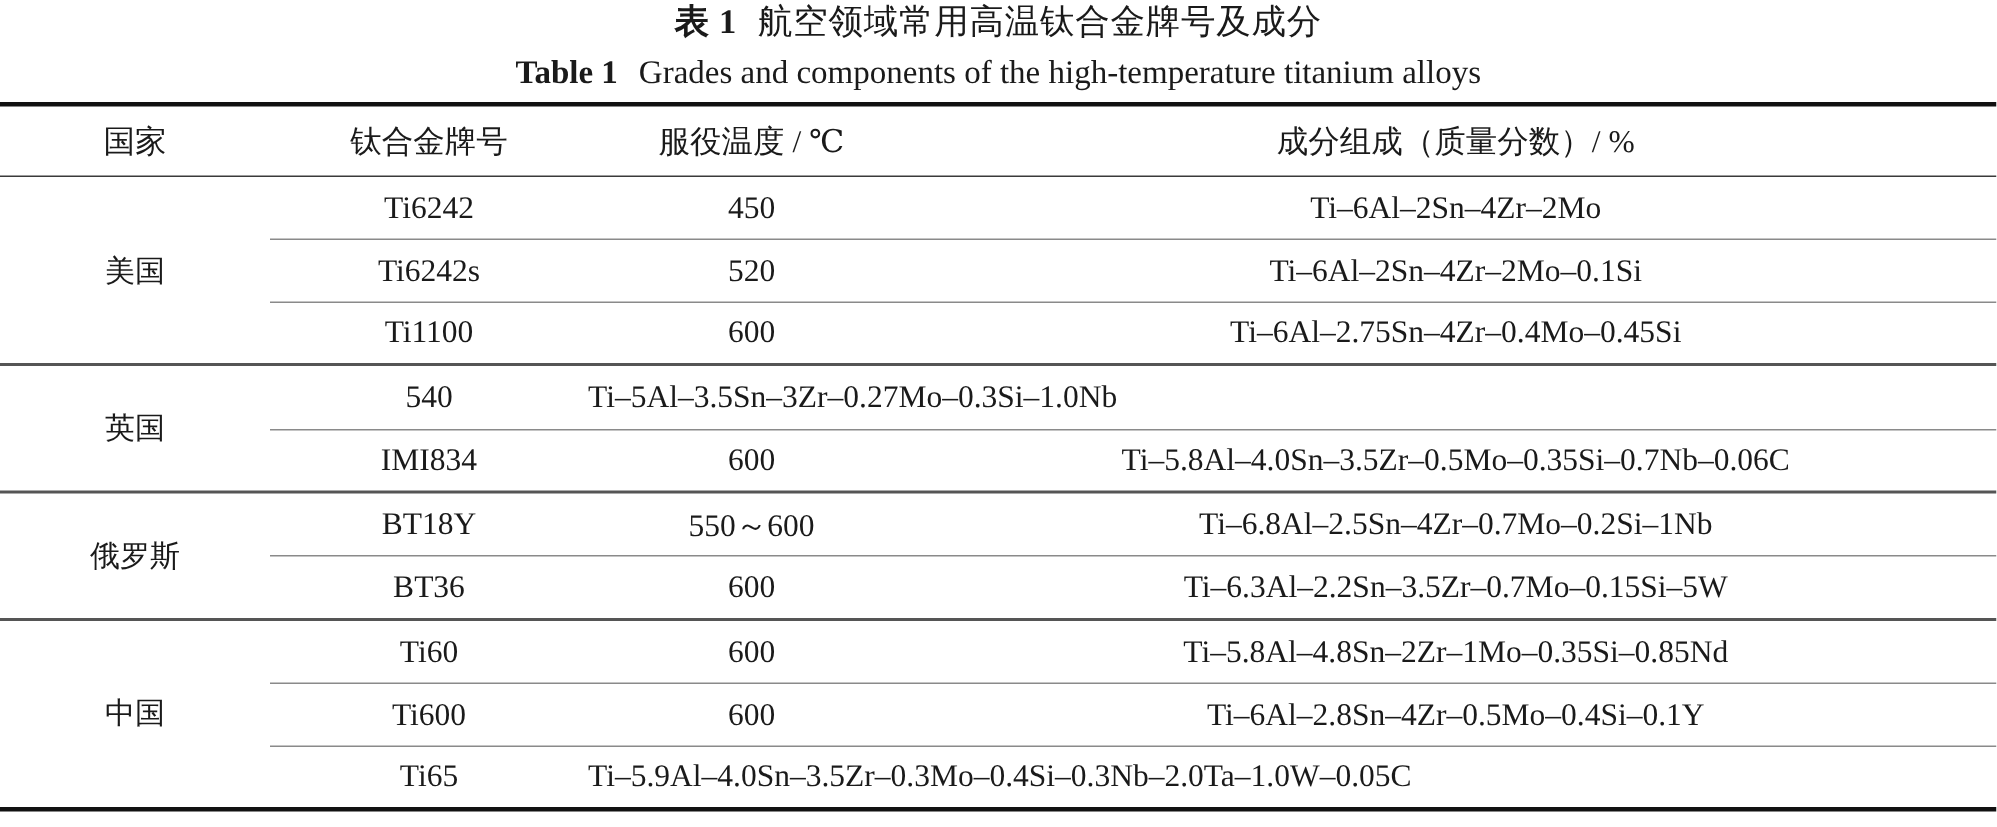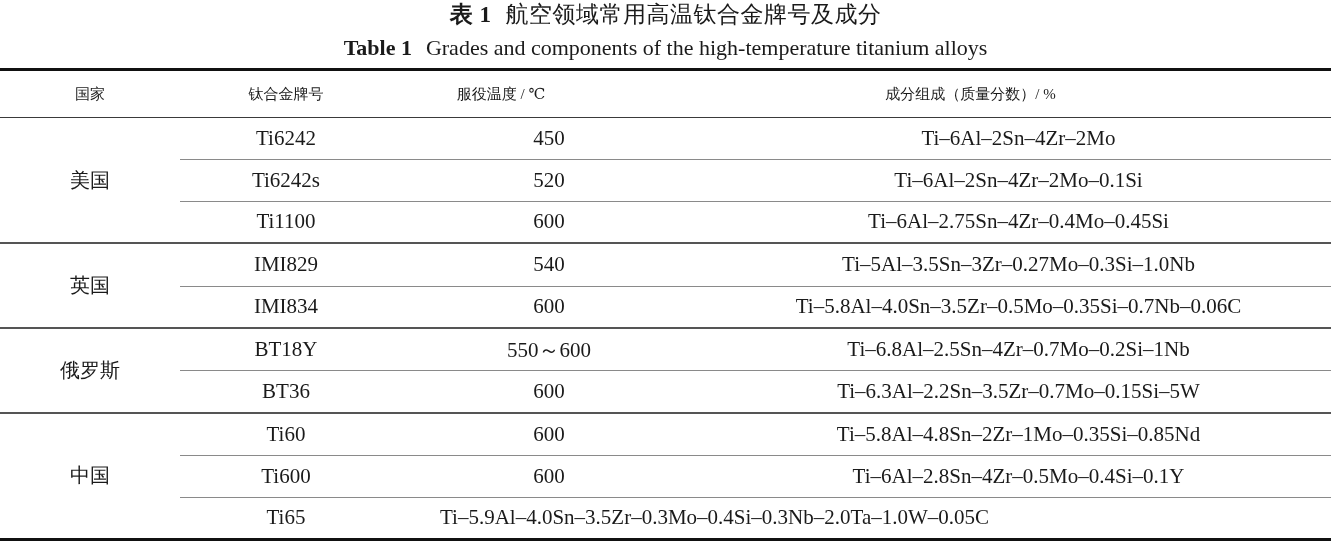--- a/index.html
+++ b/index.html
@@ -34,21 +34,21 @@
     border-top: 3px solid #111;
     border-bottom: 3px solid #111;
   }
 
   .header-row {
     display: grid;
     grid-template-columns: 180px 212px 218px 1fr;
     height: 47px;
     align-items: center;
     border-bottom: 1px solid #3a3a3a;
-    font-size: 15px;
+    font-size: 21px;
   }
   .header-row > div { text-align: center; }
 
   .section {
     display: grid;
     grid-template-columns: 180px 1fr;
   }
   .section + .section { border-top: 2px solid #555; }
 
   .country-cell {
@@ -58,21 +58,20 @@
     font-size: 20px;
   }
 
   .section-rows { display: flex; flex-direction: column; }
   .alloy-row {
     display: grid;
     grid-template-columns: 212px 218px 1fr;
     height: 41.4px;
     align-items: center;
     font-size: 21px;
-    gap: 48px;
   }
   .alloy-row + .alloy-row { border-top: 1px solid #8a8a8a; }
   .alloy-row > div { text-align: center; white-space: nowrap; }
 </style>
 </head>
 <body>
 
 <div class="page">
 
   <div class="caption-cn">
@@ -113,21 +112,20 @@
     <div>600</div>
     <div>Ti–6Al–2.75Sn–4Zr–0.4Mo–0.45Si</div>
   </div>
 </div>
   </div>
 
   <div class="section">
     <div class="country-cell">英国</div>
     <div class="section-rows">
   <div class="alloy-row">
-    <div>IMI829</div>
     <div>540</div>
     <div>Ti–5Al–3.5Sn–3Zr–0.27Mo–0.3Si–1.0Nb</div>
   </div>
 
   <div class="alloy-row">
     <div>IMI834</div>
     <div>600</div>
     <div>Ti–5.8Al–4.0Sn–3.5Zr–0.5Mo–0.35Si–0.7Nb–0.06C</div>
   </div>
 </div>

